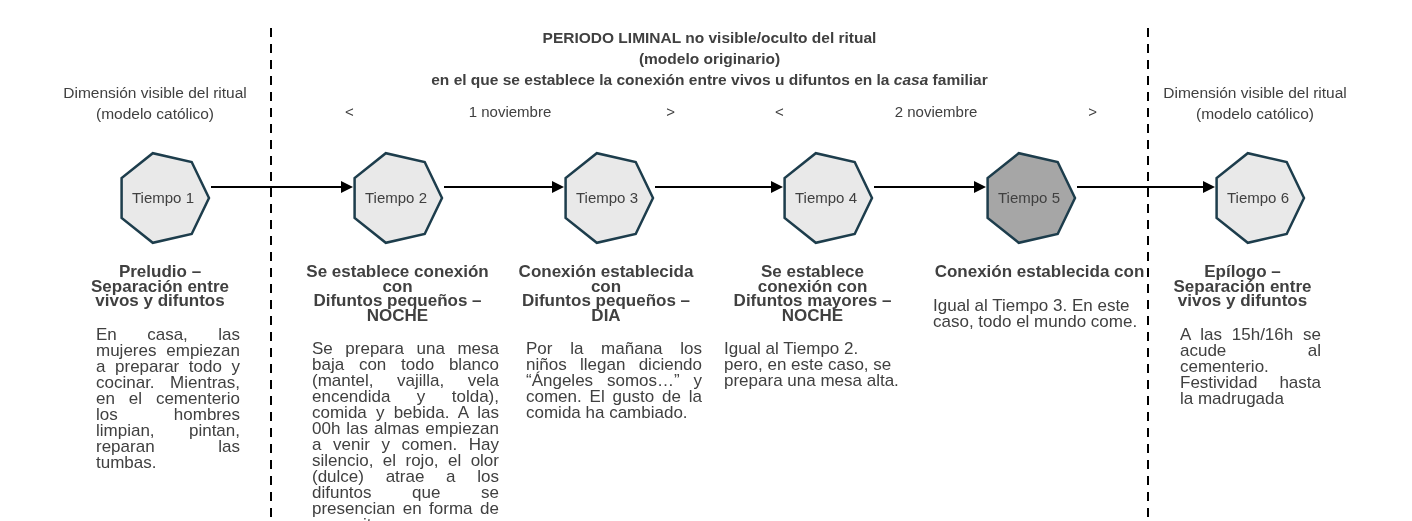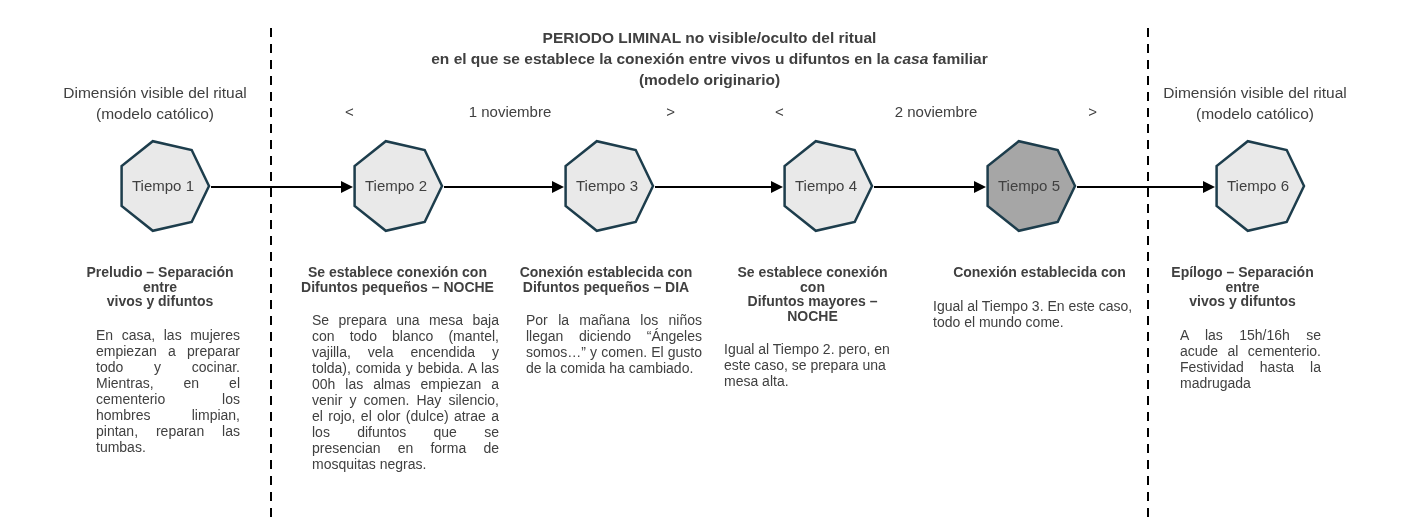--- a/index.html
+++ b/index.html
@@ -15,51 +15,51 @@
     position:absolute; left:271px; width:877px; top:27px;
     text-align:center; font-weight:bold; font-size:15.5px; line-height:21px;
   }
   .side-label{
     position:absolute; top:82px; text-align:center; font-size:15.5px; line-height:21px;
   }
   .date-span{
     position:absolute; top:103px; display:flex; justify-content:space-between;
     font-size:15px; line-height:18px;
   }
-  .node{ position:absolute; width:96px; height:96px; top:138px; }
+  .node{ position:absolute; width:96px; height:96px; top:150px; }
   .node svg{ position:absolute; left:0; top:0; }
   .node .node-label{
     position:absolute; inset:0; display:flex; align-items:center; justify-content:center;
     font-size:15px; padding-bottom:2px;
   }
   .arrow{ position:absolute; top:181px; height:12px; }
   .arrow .shaft{ position:absolute; left:0; right:9px; top:5px; height:2.4px; background:#000; }
   .arrow .head{
     position:absolute; right:0; top:0; width:0; height:0;
     border-left:12px solid #000; border-top:6px solid transparent; border-bottom:6px solid transparent;
   }
-  .col{ position:absolute; top:265px; font-size:14px; }
+  .col{ position:absolute; top:265px; font-size:17px; }
   .col .col-title{ font-weight:bold; text-align:center; line-height:14.5px; }
   .col .col-body{ margin-top:18px; line-height:16px; }
   .col .col-body.just{ text-align:justify;margin-left:16px; }
   .u{ }
   .it{ font-style:italic; }
 </style>
 </head>
 <body>
 
 <div id="stage">
 
   <div class="dashline" style="left:270px;"></div>
   <div class="dashline" style="left:1147px;"></div>
 
   <div class="header">
     <div>PERIODO LIMINAL no visible/oculto del ritual</div>
+    <div>(modelo originario)</div>
     <div><span>en el que se establece la conexión entre vivos u difuntos en la </span><span class="it">casa</span><span> familiar</span></div>
-    <div>(modelo originario)</div>
   </div>
 
   <div class="side-label" style="left:40px; width:230px;">
     <div>Dimensión visible del ritual</div>
     <div>(modelo católico)</div>
   </div>
   <div class="side-label" style="left:1145px; width:220px;">
     <div>Dimensión visible del ritual</div>
     <div>(modelo católico)</div>
   </div>

